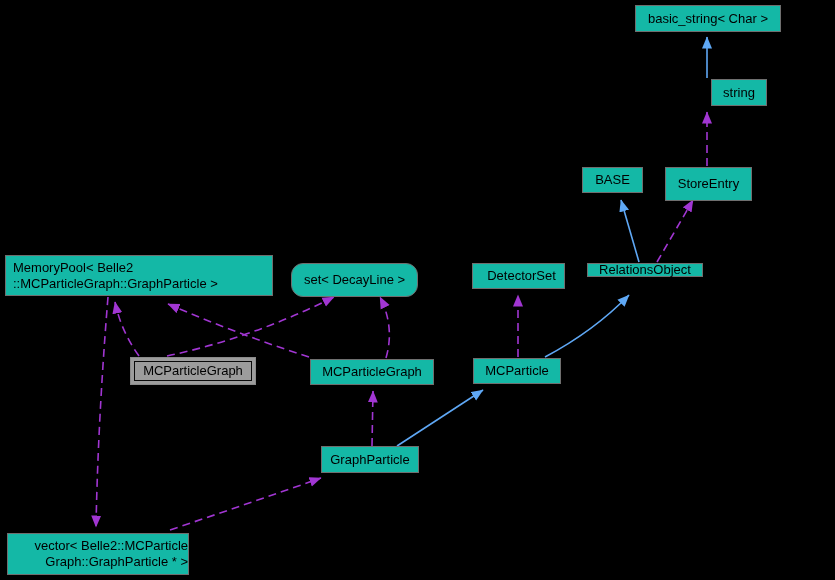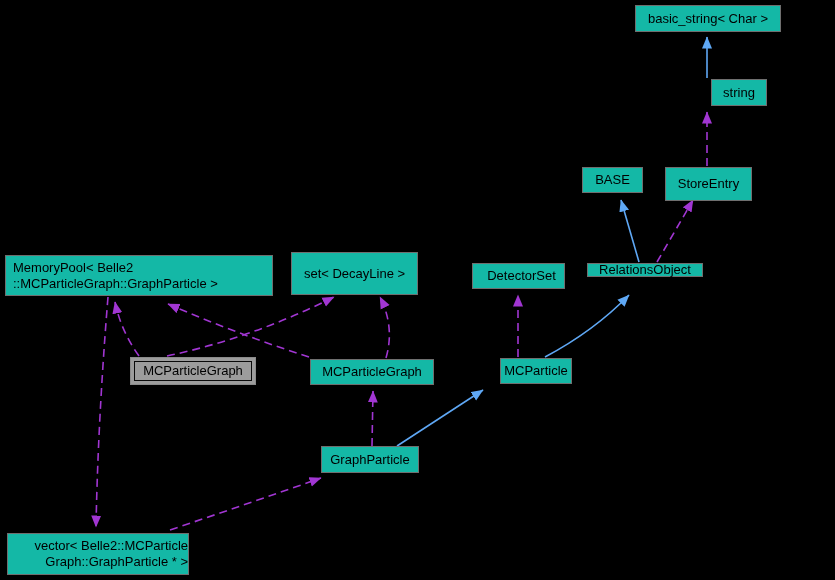--- a/index.html
+++ b/index.html
@@ -84,33 +84,33 @@
 
   <div class="node" style="left:582px; top:167px; width:61px; height:26px;">BASE</div>
 
   <div class="node" style="left:665px; top:167px; width:87px; height:34px;">StoreEntry</div>
 
   <div class="node multiline leftalign" style="left:5px; top:255px; width:268px; height:41px;">
     <span>MemoryPool&lt; Belle2</span>
     <span>::MCParticleGraph::GraphParticle &gt;</span>
   </div>
 
-  <div class="node" style="left:291px; top:252px; width:127px; height:43px;">set&lt; DecayLine &gt;</div>
+  <div class="node" style="left:291px; top:263px; width:127px; height:34px;border-radius:12px;">set&lt; DecayLine &gt;</div>
 
   <div class="node" style="left:472px; top:263px; width:93px; height:26px;padding-left:6px;">DetectorSet</div>
 
   <div class="node" style="left:587px; top:263px; width:116px; height:14px;">RelationsObject</div>
 
   <div class="node focal" style="left:130px; top:357px; width:126px; height:28px;">
     <span class="inner">MCParticleGraph</span>
   </div>
 
   <div class="node" style="left:310px; top:359px; width:124px; height:26px;">MCParticleGraph</div>
 
-  <div class="node" style="left:500px; top:358px; width:72px; height:26px;">MCParticle</div>
+  <div class="node" style="left:473px; top:358px; width:88px; height:26px;">MCParticle</div>
 
   <div class="node" style="left:321px; top:446px; width:98px; height:27px;">GraphParticle</div>
 
   <div class="node multiline" style="left:7px; top:533px; width:182px; height:42px;">
     <span>vector&lt; Belle2::MCParticle</span>
     <span>Graph::GraphParticle * &gt;</span>
   </div>
 
 </div>
 

